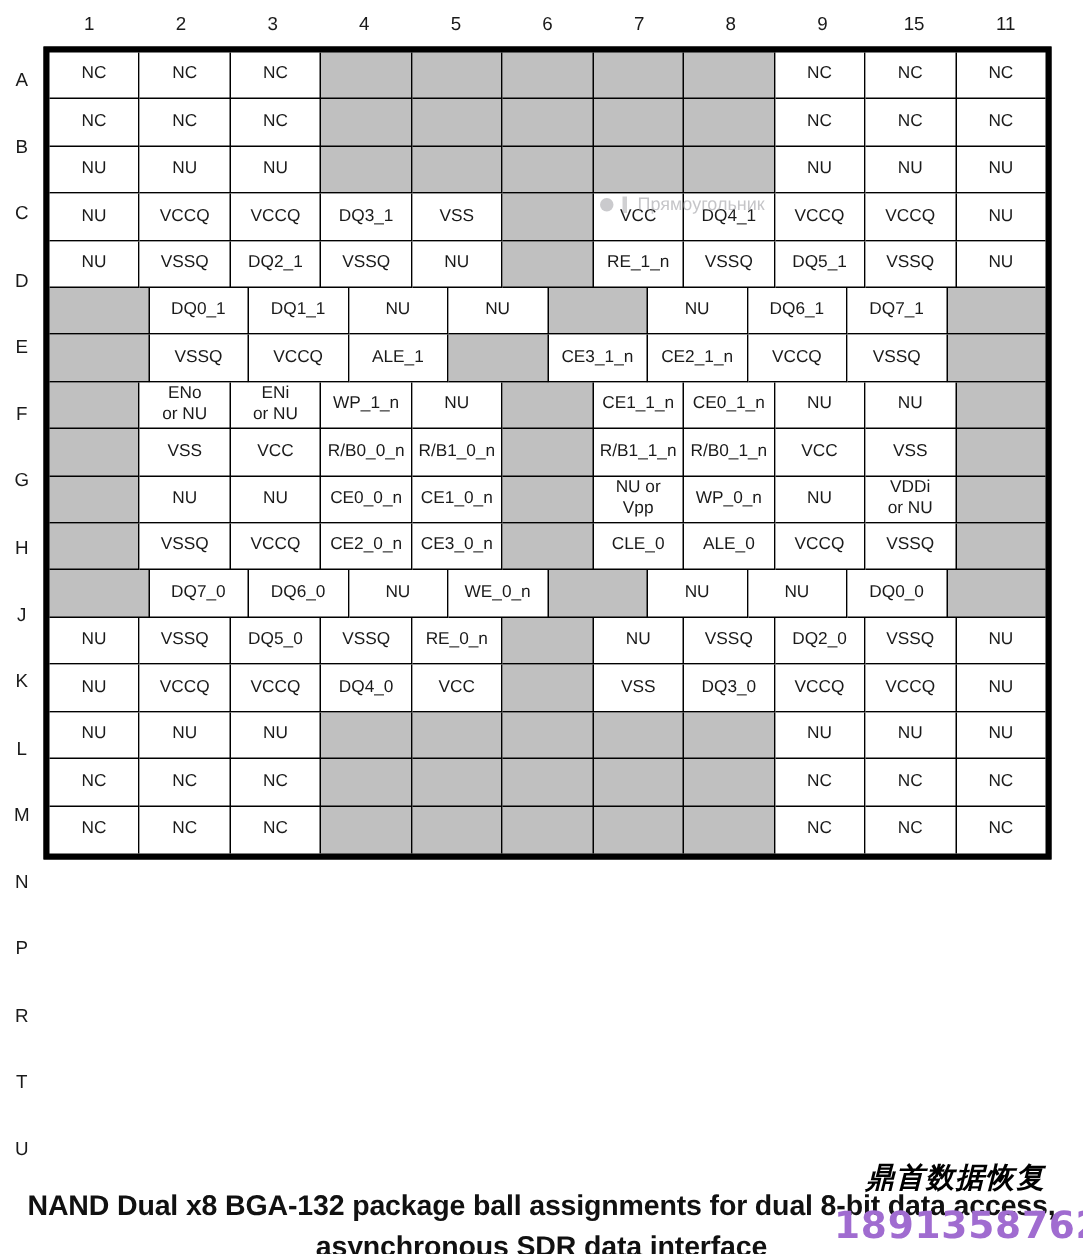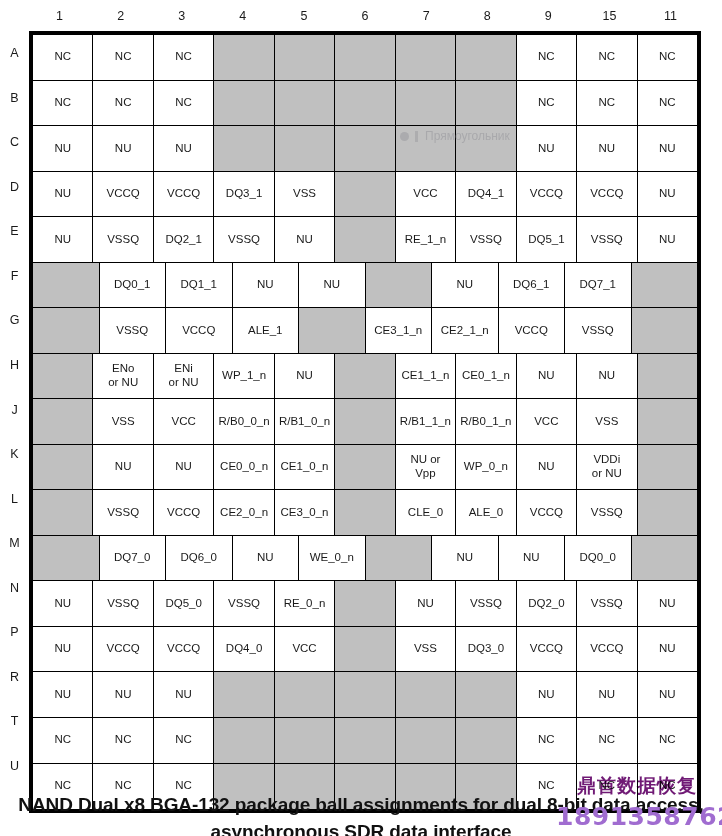--- a/index.html
+++ b/index.html
@@ -60,21 +60,21 @@
     color: #1a1a1a;
     font-weight: 400;
   }
 
   
   #grid {
     position: absolute;
     left: 29px;
     top: 31px;
     width: 672px;
-    height: 782px;
+    height: 542px;
     box-sizing: border-box;
     border: 4px solid #000000;
     background: #000000;
     display: flex;
     flex-direction: column;
   }
   .grid-row {
     flex: 1 1 0;
     display: flex;
     min-height: 0;
@@ -154,24 +154,25 @@
     right: 4px;
     top: 776px;
     width: 162px;
     text-align: center;
     pointer-events: none;
   }
   #brand-cn {
     font-family: "DejaVu Sans", sans-serif;
     font-size: 19px;
     font-weight: bold;
-    color: #701a75;
+    color: #000000;
     letter-spacing: 1px;
     line-height: 1;
     mix-blend-mode: multiply;
+    font-style: italic;
   }
   #brand-phone {
     font-family: "DejaVu Sans", sans-serif;
     font-size: 25px;
     font-weight: bold;
     color: #a06cd0;
     letter-spacing: 0.5px;
     line-height: 1.1;
     margin-top: 8px;
   }

